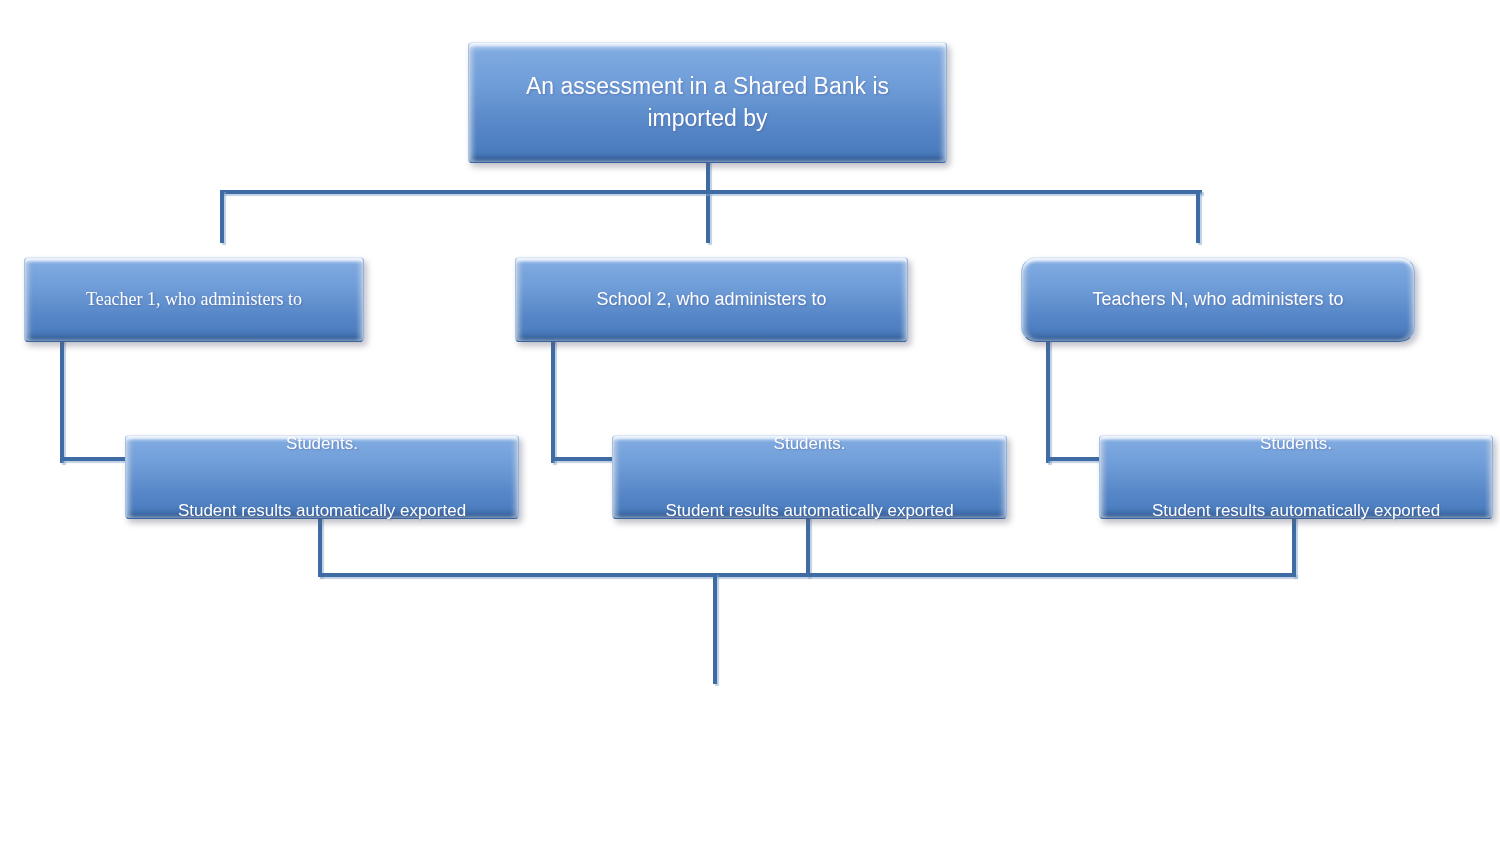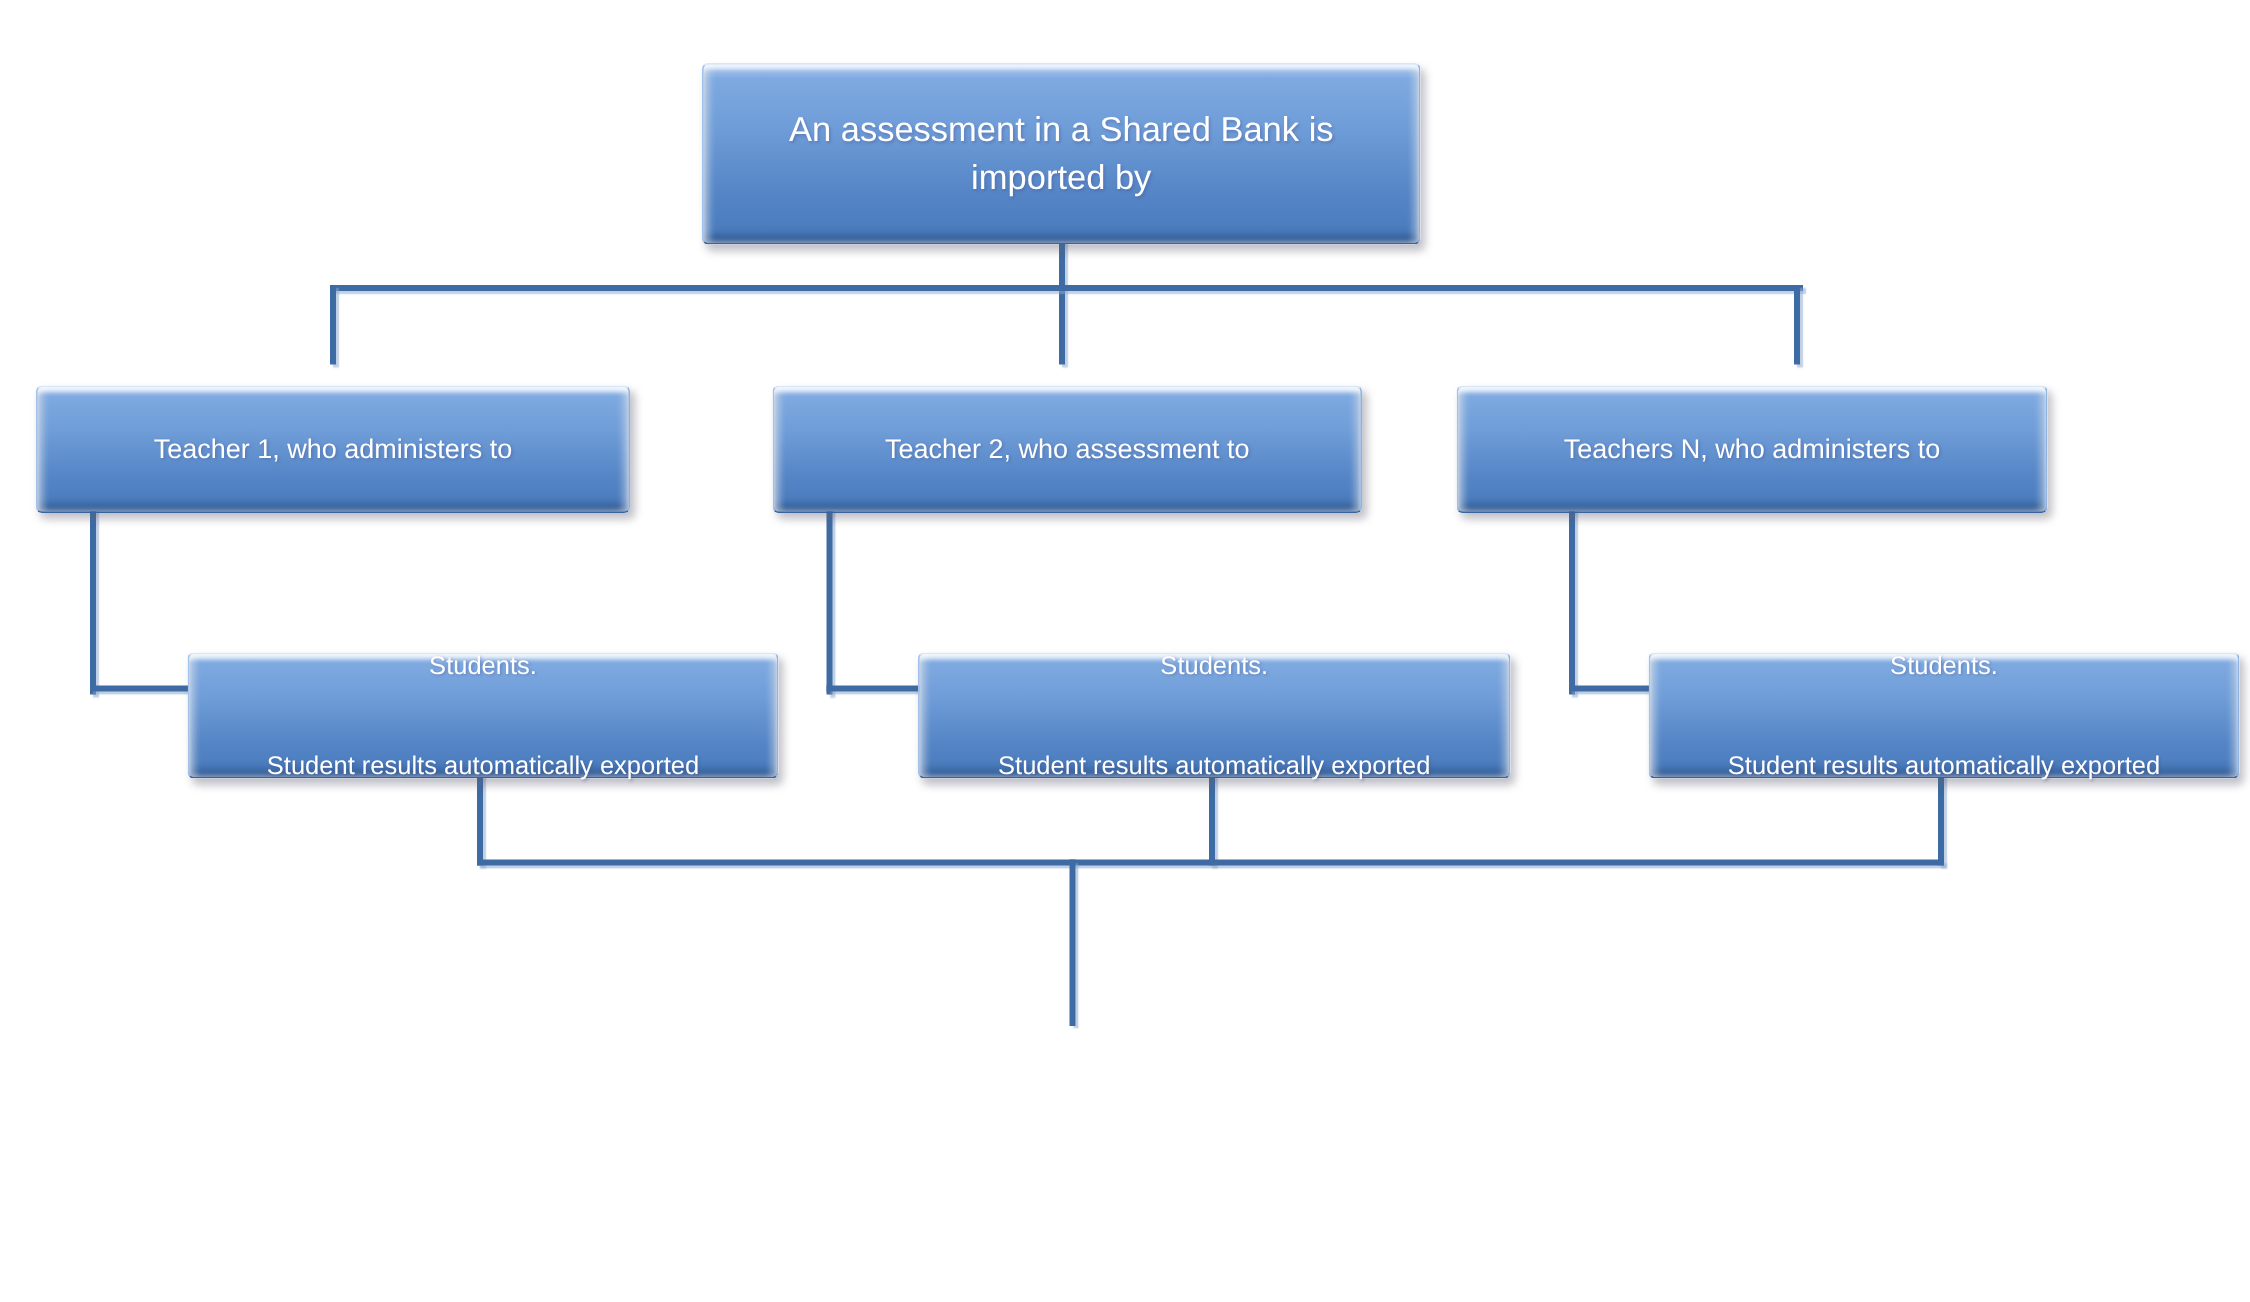--- a/index.html
+++ b/index.html
@@ -54,23 +54,23 @@
 
   
   .connector {
     position: absolute;
     background: var(--connector-color, #3e6ba3);
     box-shadow: 2px 2px 1px rgba(141,170,208,0.55);
   }
 
   
   #node-root       { left: 468px;  top: 26px;  width: 479px; height: 121px; }
-  #node-teacher-1  { left: 24px;   top: 241px; width: 396px; height: 85px; }
+  #node-teacher-1  { left: 24px;   top: 241px; width: 340px; height: 85px; font-family: Liberation Serif, serif; }
   #node-teacher-2  { left: 515px;  top: 241px; width: 393px; height: 85px; }
-  #node-teachers-n { left: 971px; top: 241px; width: 394px; height: 85px; }
+  #node-teachers-n { left: 1021px; top: 241px; width: 394px; height: 85px; border-radius: 15px; }
   #node-students-1 { left: 125px;  top: 419px; width: 394px; height: 84px; }
   #node-students-2 { left: 612px;  top: 419px; width: 395px; height: 84px; }
   #node-students-3 { left: 1099px; top: 419px; width: 394px; height: 84px; }
   #node-sink       { left: 444px;  top: 682px; width: 546px; height: 163px; padding: 6px 10px 0 10px; }
 
   
   #c-root-drop     { left: 706px;  top: 145px; width: 4px;  height: 98px; }
   #c-bus1          { left: 220px;  top: 190px; width: 982px; height: 4px; }
   #c-bus1-left     { left: 220px;  top: 190px; width: 4px;  height: 53px; }
   #c-bus1-right    { left: 1196px; top: 190px; width: 4px;  height: 53px; }
@@ -109,21 +109,21 @@
 
   <div class="node node-lg pad-h" id="node-root">
     <div>An assessment in a Shared Bank is imported by</div>
   </div>
 
   <div class="node node-md pad-h" id="node-teacher-1">
     <div>Teacher 1, who administers to</div>
   </div>
 
   <div class="node node-md pad-h" id="node-teacher-2">
-    <div>Teacher 2, who assessment to</div>
+    <div>School 2, who administers to</div>
   </div>
 
   <div class="node node-md pad-h" id="node-teachers-n">
     <div>Teachers N, who administers to</div>
   </div>
 
   <div class="node node-sm twoline pad-h" id="node-students-1">
     <div class="line1">Students.</div>
     <div class="line2">Student results automatically exported</div>
   </div>

